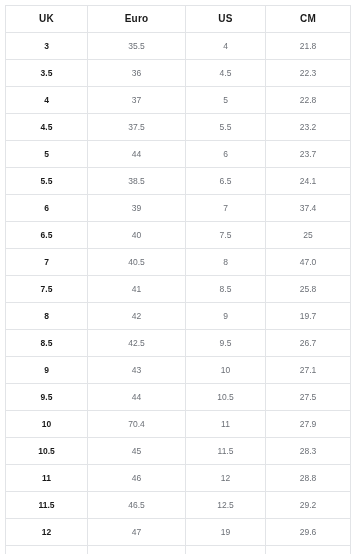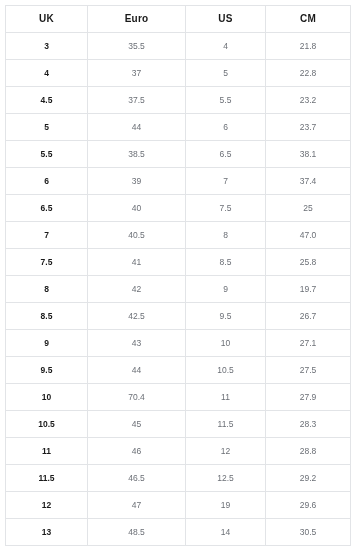--- a/index.html
+++ b/index.html
@@ -78,20 +78,26 @@
       </tr>
     </thead>
     <tbody>
       <tr>
         <td class="cell-uk">3</td>
         <td>35.5</td>
         <td>4</td>
         <td>21.8</td>
       </tr>
       <tr>
+        <td class="cell-uk">3.5</td>
+        <td>36</td>
+        <td>4.5</td>
+        <td>22.3</td>
+      </tr>
+      <tr>
         <td class="cell-uk">4</td>
         <td>37</td>
         <td>5</td>
         <td>22.8</td>
       </tr>
       <tr>
         <td class="cell-uk">4.5</td>
         <td>37.5</td>
         <td>5.5</td>
         <td>23.2</td>
@@ -99,21 +105,21 @@
       <tr>
         <td class="cell-uk">5</td>
         <td>44</td>
         <td>6</td>
         <td>23.7</td>
       </tr>
       <tr>
         <td class="cell-uk">5.5</td>
         <td>38.5</td>
         <td>6.5</td>
-        <td>38.1</td>
+        <td>24.1</td>
       </tr>
       <tr>
         <td class="cell-uk">6</td>
         <td>39</td>
         <td>7</td>
         <td>37.4</td>
       </tr>
       <tr>
         <td class="cell-uk">6.5</td>
         <td>40</td>

